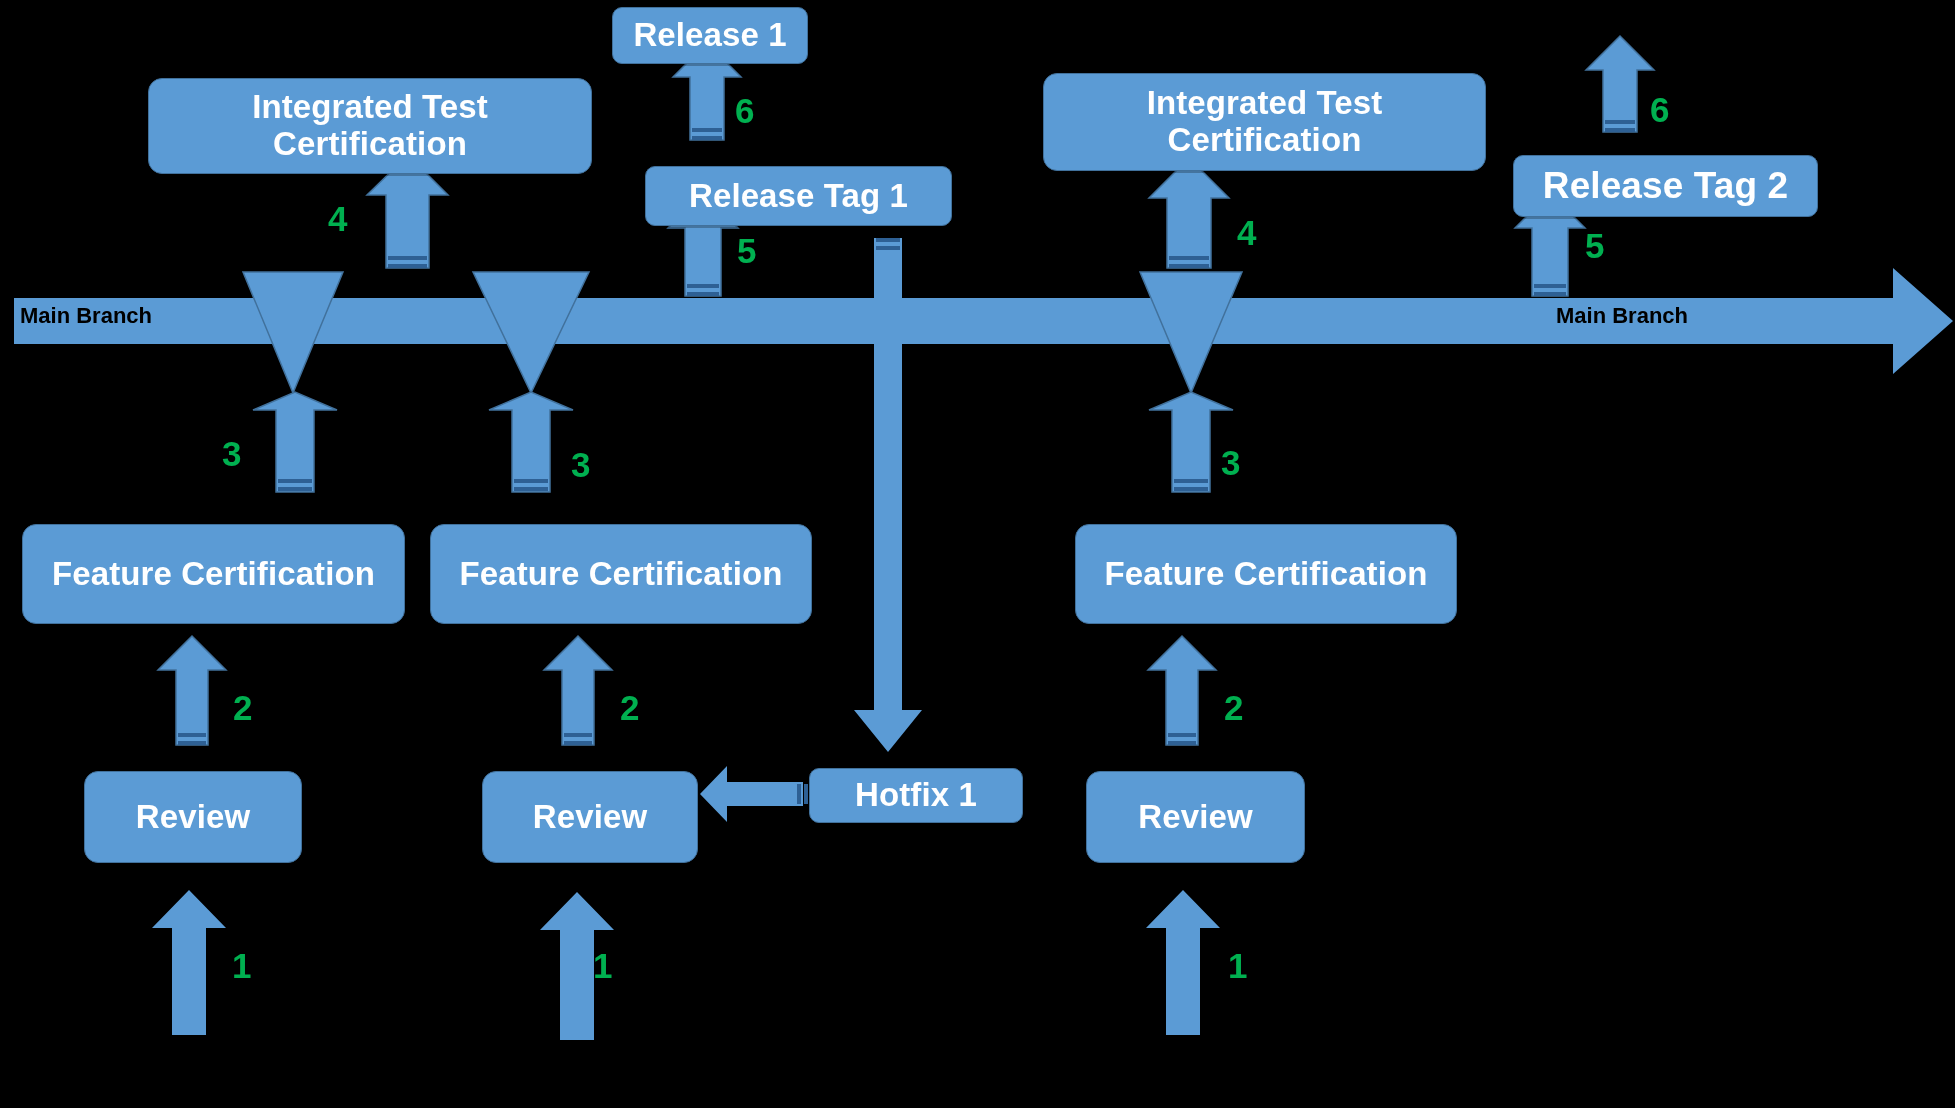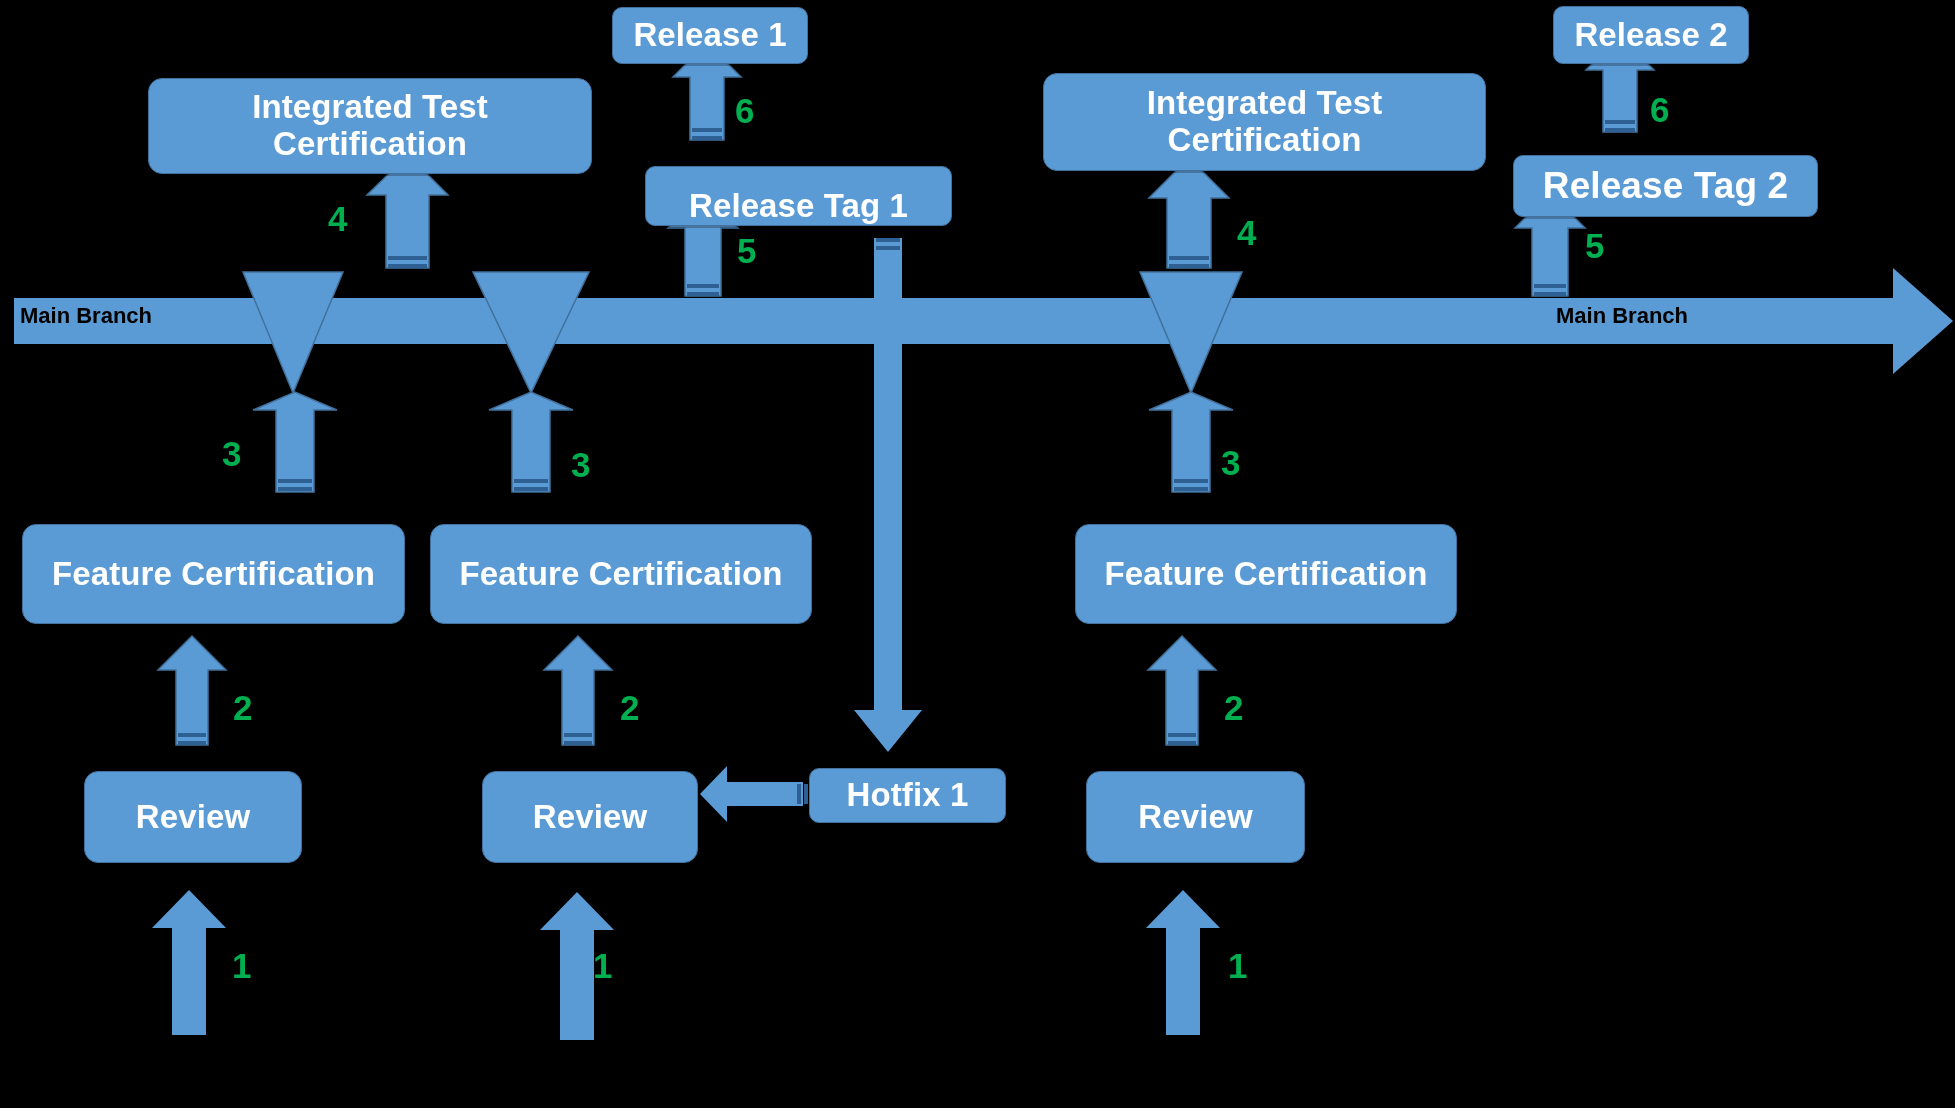--- a/index.html
+++ b/index.html
@@ -176,32 +176,29 @@
       <line class="darkline" x1="799" y1="784" x2="799" y2="804"></line>
       <line class="darkline" x1="806" y1="784" x2="806" y2="804"></line>
     </g>
 
   </svg>
 
   <div class="box small-r" style="left:612px;top:7px;width:196px;height:57px;font-size:33px;">
     <span>Release 1</span>
   </div>
 
-  <div class="box small-r" style="left:645px;top:166px;width:307px;height:60px;font-size:33px;align-items:flex-end;">
+  <div class="box small-r" style="left:645px;top:166px;width:307px;height:60px;font-size:33px;">
     <span>Release Tag 1</span>
   </div>
 
   <div class="box" style="left:148px;top:78px;width:444px;height:96px;font-size:33px;white-space:pre-line;">
     <span>Integrated Test
 Certification</span>
   </div>
 
-  <div class="box small-r" style="left:1553px;top:6px;width:196px;height:58px;font-size:33px;">
-    <span>Release 2</span>
-  </div>
 
   <div class="box small-r" style="left:1513px;top:155px;width:305px;height:62px;font-size:37px;">
     <span>Release Tag 2</span>
   </div>
 
   <div class="box" style="left:1043px;top:73px;width:443px;height:98px;font-size:33px;white-space:pre-line;">
     <span>Integrated Test
 Certification</span>
   </div>
 
@@ -222,21 +219,21 @@
   </div>
 
   <div class="box" style="left:482px;top:771px;width:216px;height:92px;font-size:33px;">
     <span>Review</span>
   </div>
 
   <div class="box" style="left:1086px;top:771px;width:219px;height:92px;font-size:33px;">
     <span>Review</span>
   </div>
 
-  <div class="box small-r" style="left:809px;top:768px;width:197px;height:55px;font-size:33px;">
+  <div class="box small-r" style="left:809px;top:768px;width:214px;height:55px;font-size:33px;">
     <span>Hotfix 1</span>
   </div>
 
   <div class="label on-branch" style="left:20px;top:305px;">
     <span>Main Branch</span>
   </div>
   <div class="label on-branch" style="left:1556px;top:305px;">
     <span>Main Branch</span>
   </div>
 

